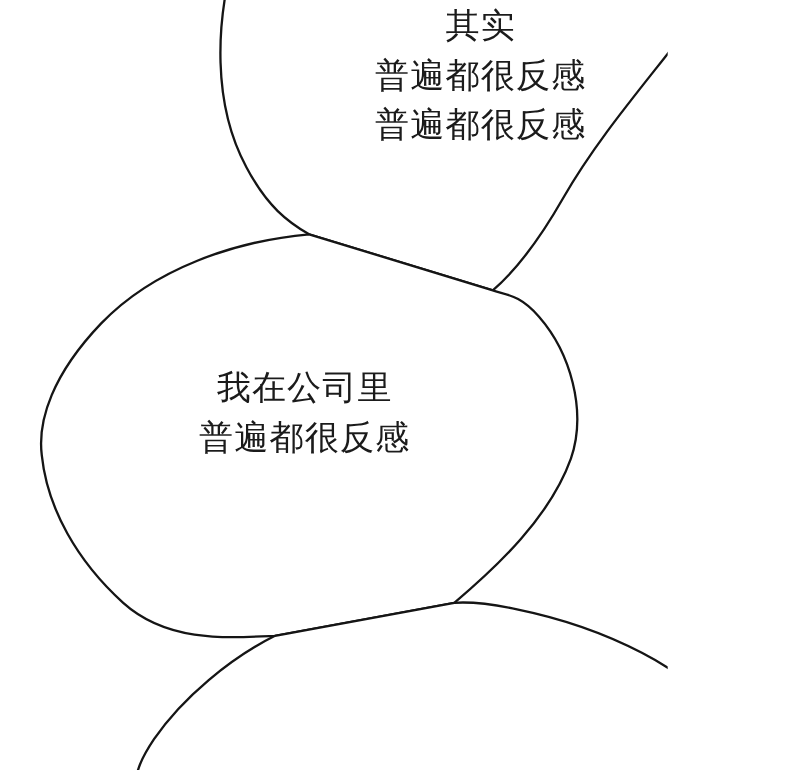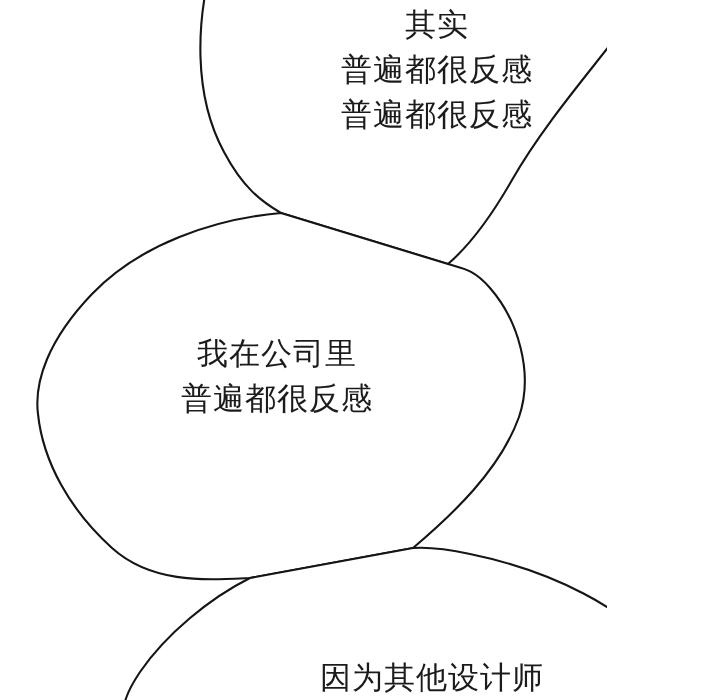--- a/index.html
+++ b/index.html
@@ -93,17 +93,14 @@
     <span class="tline">其实</span>
     <span class="tline">普遍都很反感</span>
     <span class="tline">普遍都很反感</span>
   </div>
 
   <div class="bubble-text" id="text-bubble-2">
     <span class="tline">我在公司里</span>
     <span class="tline">普遍都很反感</span>
   </div>
 
-  <div class="bubble-text" id="text-bubble-3">
-    <span class="tline">因为其他设计师</span>
-  </div>
 
 </div>
 
 </body></html>

